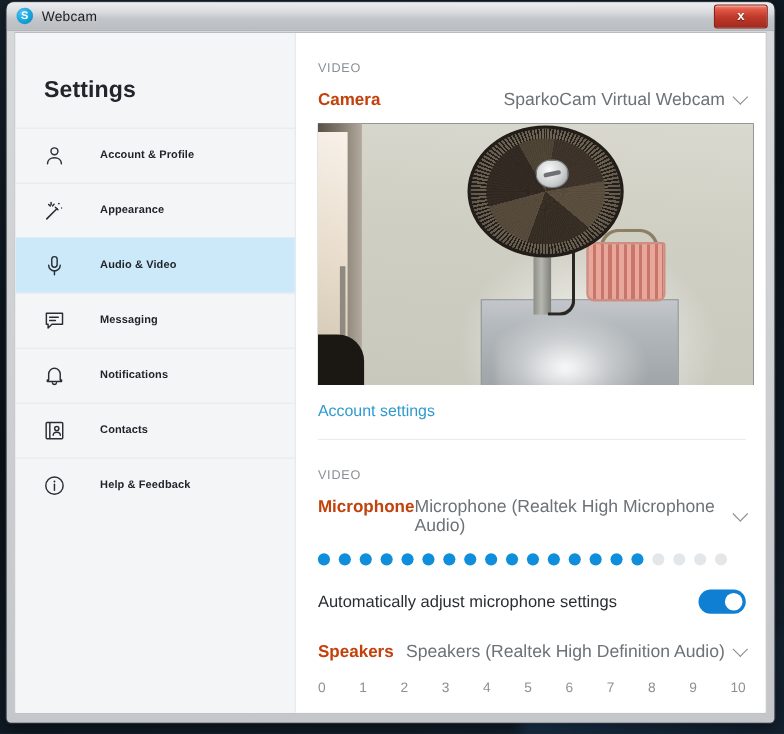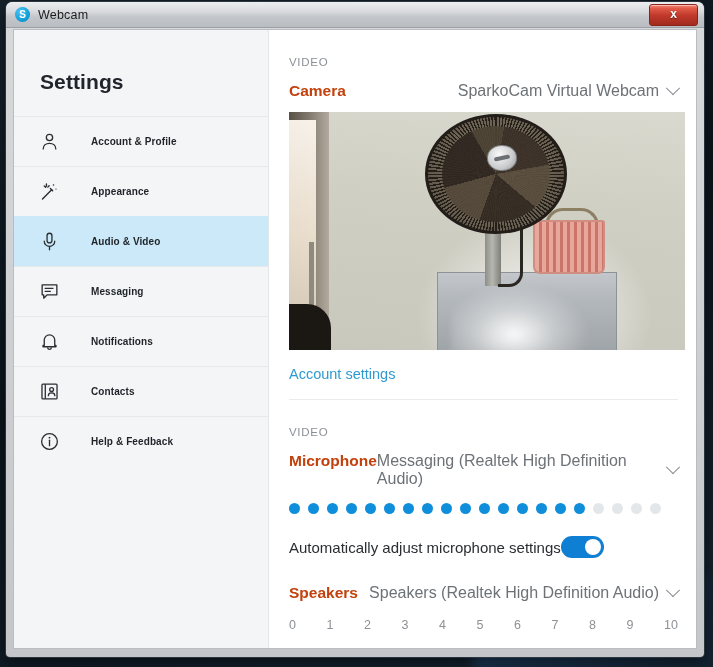--- a/index.html
+++ b/index.html
@@ -333,20 +333,21 @@
     border-radius: 50%;
     flex: none;
   }
   .dot.on  { background: #0f8edb; }
   .dot.off { background: #e4e7ea; }
 
   
   #toggle-row {
     display: flex;
     align-items: center;
+    justify-content: space-between;
     padding-right: 18px;
     margin-top: 22px;
   }
   #toggle-label {
     font-size: 15px;
     color: #2a2e33;
   }
   #toggle {
     position: relative;
     width: 43px; height: 22px;
@@ -507,21 +508,21 @@
 
       <span id="webcam-link">Account settings</span>
 
       <div class="divider"></div>
 
       <div class="section-label">VIDEO</div>
 
       <div class="row">
         <span class="row-label">Microphone</span>
         <span class="dropdown">
-          <span>Messaging (Realtek High Definition Audio)</span>
+          <span>Microphone (Realtek High Microphone Audio)</span>
           <i class="chev"></i>
         </span>
       </div>
 
       <div id="mic-dots">
           <span class="dot on"></span>
           <span class="dot on"></span>
           <span class="dot on"></span>
           <span class="dot on"></span>
           <span class="dot on"></span>

